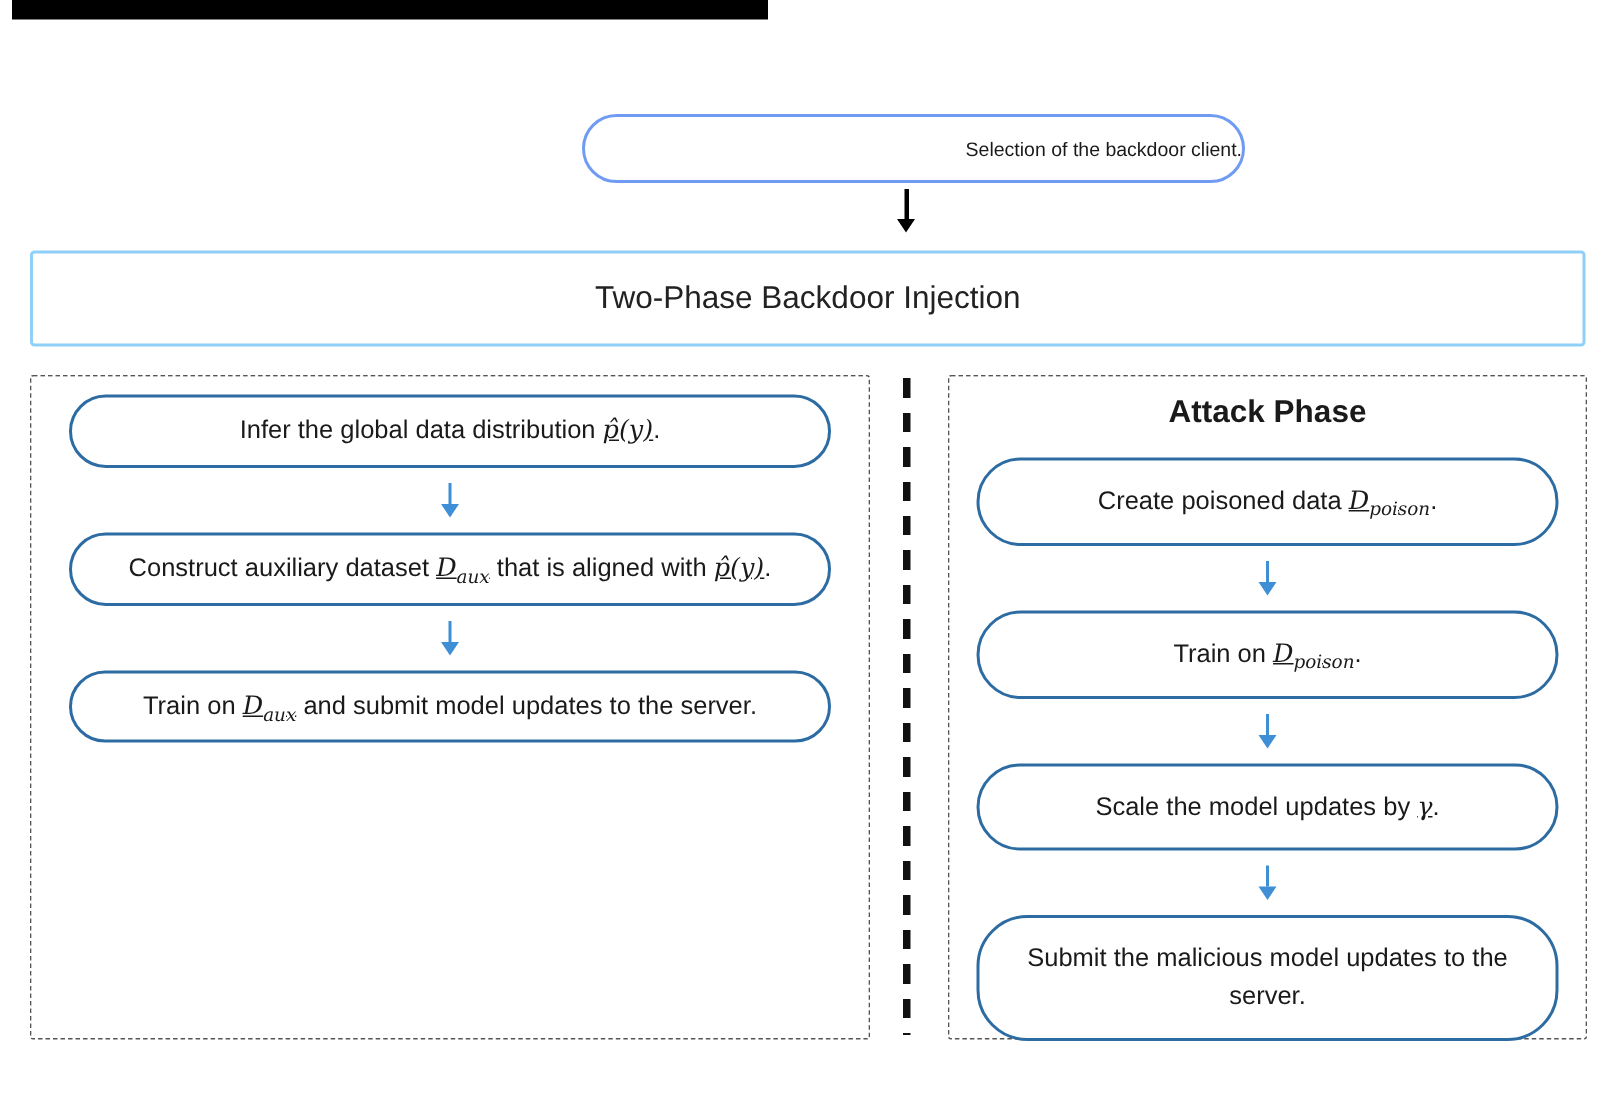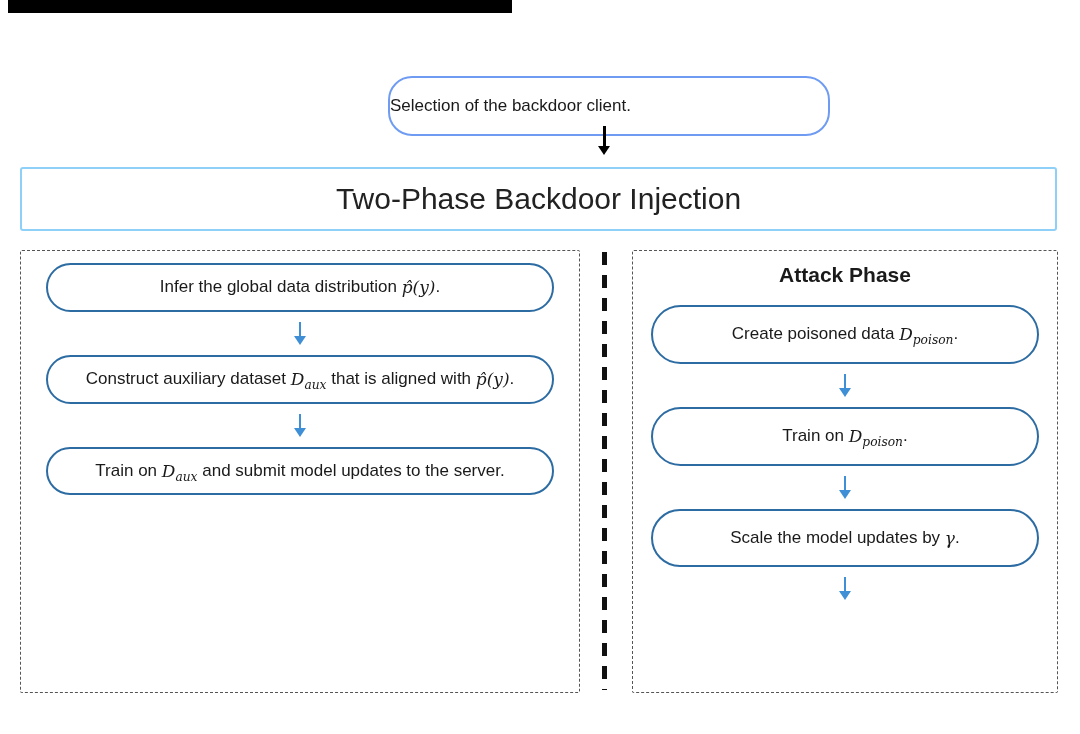--- a/index.html
+++ b/index.html
@@ -11,38 +11,38 @@
     --divider:#111111;
   }
   *{box-sizing:border-box;}
   html,body{margin:0;padding:0;background:#ffffff;}
   body{font-family:"Liberation Sans", sans-serif;color:#1a1a1a;}
   .page{position:relative;width:1080px;height:734px;background:#ffffff;overflow:hidden;}
 
   .top-strip{position:absolute;left:8px;top:0;width:504px;height:13px;background:#000000;}
 
   .selection-pill{
-    position:absolute;left:388px;top:76px;width:442px;height:60px;
+    position:absolute;left:388px;top:76px;width:442px;height:46px;
     border:2px solid var(--pill-border);border-radius:24px;
-    display:flex;align-items:center;justify-content:flex-start;
-    font-size:17px;background:#ffffff;
+    display:flex;align-items:center;justify-content:flex-end;
+    font-size:13px;background:#ffffff;
   }
 
   .arrow{display:flex;flex-direction:column;align-items:center;}
   .arrow .stem{display:block;width:2.5px;height:14px;background:currentColor;}
   .arrow .head{display:block;width:0;height:0;border-left:6px solid transparent;border-right:6px solid transparent;border-top:9px solid currentColor;}
   .arrow.black{position:absolute;left:598px;top:126px;color:#000000;}
   .arrow.black .stem{height:20px;width:3px;}
   .arrow.blue{color:var(--arrow-blue);margin:1px 0;}
 
   .title-box{
     position:absolute;left:20px;top:167px;width:1037px;height:64px;
     border:2px solid var(--title-border);border-radius:3px;
     display:flex;align-items:center;justify-content:center;
-    font-size:30px;color:#222222;background:#ffffff;
+    font-size:21px;color:#222222;background:#ffffff;
   }
 
   .phase-panel{
     position:absolute;top:250px;height:443px;
     border:1.6px dashed var(--dash-border);border-radius:2px;
     background:#ffffff;
   }
   .phase-panel.left{left:20px;width:560px;}
   .phase-panel.right{left:632px;width:426px;}
 
@@ -60,21 +60,21 @@
   .flow-node{
     border:2px solid var(--node-border);border-radius:34px;
     background:#ffffff;text-align:center;
     font-size:17px;line-height:1.46;
     display:flex;align-items:center;justify-content:center;
     flex-wrap:wrap;white-space:pre-wrap;
   }
   .left .flow-node{width:508px;padding:10px 34px;}
   .right .flow-node{width:388px;padding:15px 26px;}
 
-  .math{font-family:"DejaVu Serif", serif;font-style:italic;}
+  .math{font-family:"DejaVu Serif", serif;font-style:italic;text-decoration:underline;}
   .math sub{font-size:0.72em;line-height:0;}
 </style>
 </head>
 <body>
 
 <div class="page">
 
   <div class="top-strip"></div>
 
   <div class="selection-pill">
@@ -119,16 +119,17 @@
         <div class="flow-node">Train on <span class="math">D<sub>poison</sub></span>.</div>
         <div class="arrow blue">
           <span class="stem"></span>
           <span class="head"></span>
         </div>
         <div class="flow-node">Scale the model updates by <span class="math">γ</span>.</div>
         <div class="arrow blue">
           <span class="stem"></span>
           <span class="head"></span>
         </div>
+        <div class="flow-node">Submit the malicious model updates to the server.</div>
       </div>
   </div>
 
 </div>
 
 </body></html>

